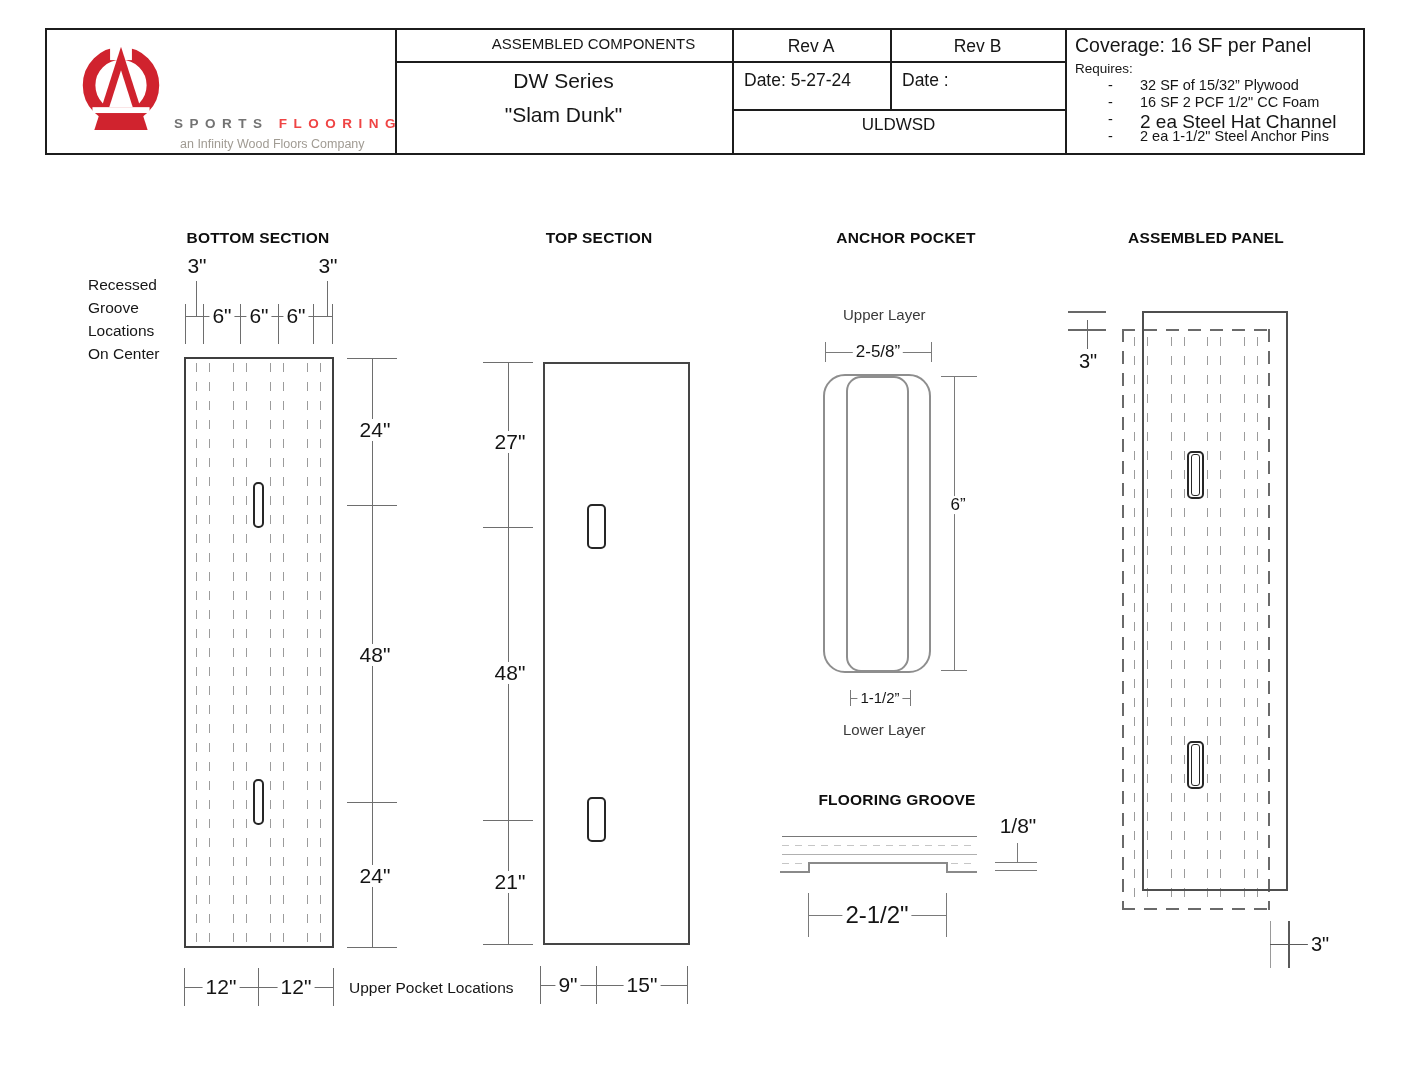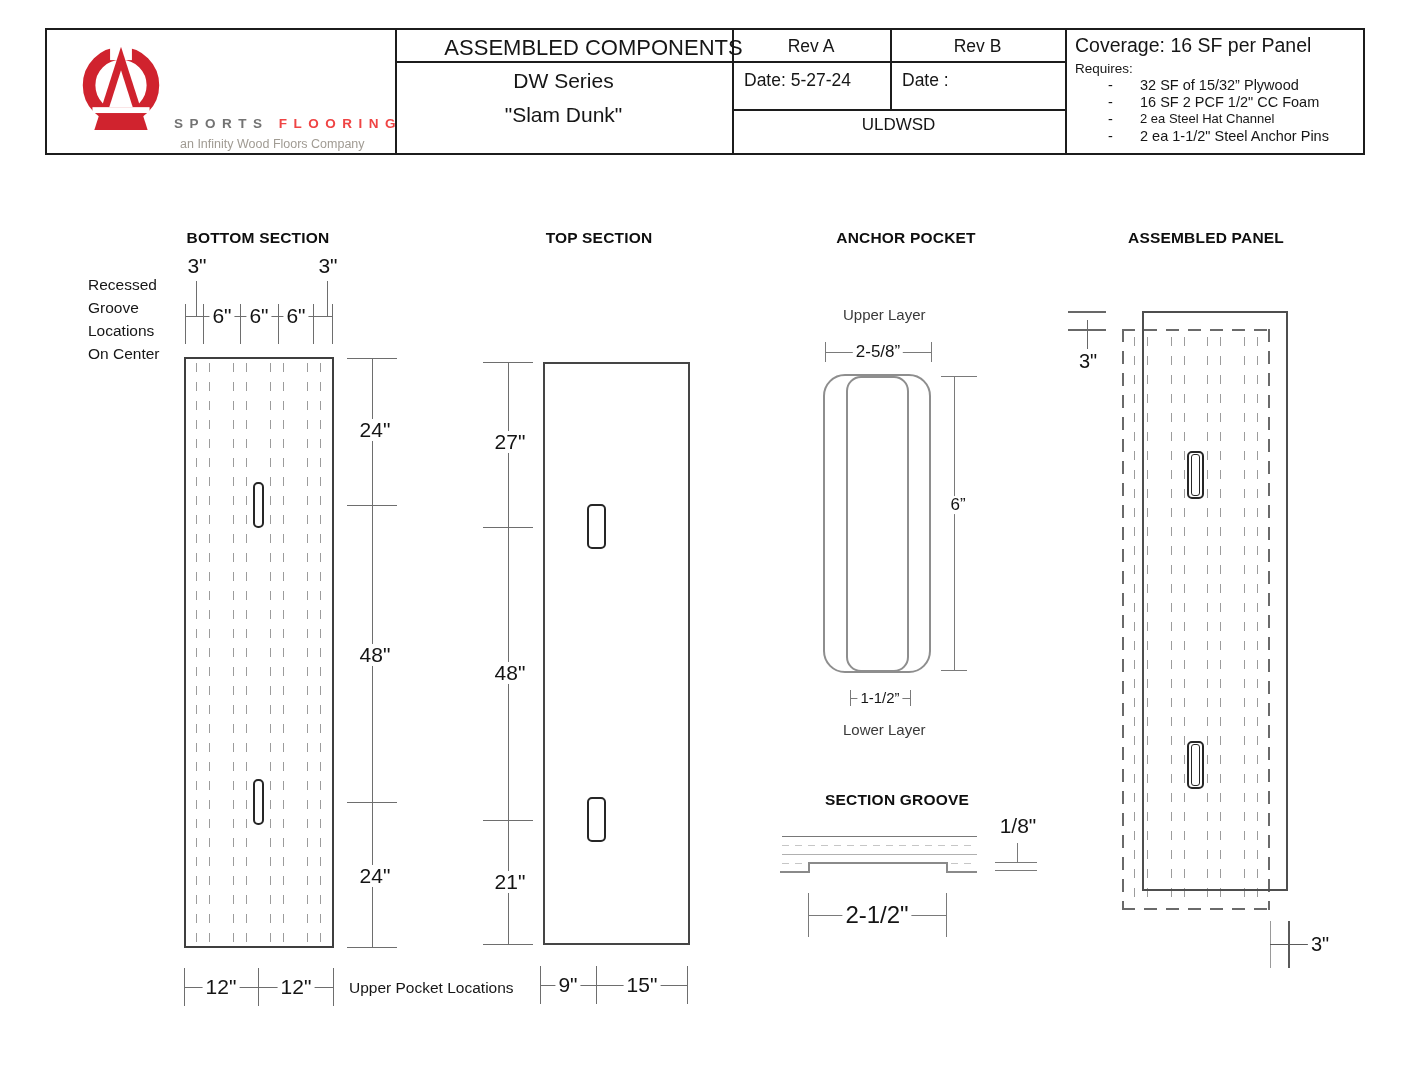--- a/index.html
+++ b/index.html
@@ -41,38 +41,38 @@
       <polygon points="50,2 82,102 18,102" fill="#d0232e"></polygon>
       <polygon points="50,30 64,74 36,74" fill="#ffffff"></polygon>
       <rect x="16" y="74" width="68" height="7" fill="#ffffff"></rect>
     </svg>
     <div class="t" style="left:127px;top:86px;font-size:13.5px;font-weight:bold;letter-spacing:6.5px">
       <span style="color:#737373">SPORTS</span>
       <span style="color:#ef4444">FLOORING</span>
     </div>
     <div class="t" style="left:133px;top:107px;font-size:12.5px;color:#a09b93">an Infinity Wood Floors Company</div>
 
-    <div class="t ctr" style="left:348px;top:5px;width:397px;font-size:22px">ASSEMBLED COMPONENTS</div>
+    <div class="t ctr" style="left:348px;top:5px;width:397px;font-size:15px">ASSEMBLED COMPONENTS</div>
     <div class="t ctr" style="left:348px;top:39px;width:337px;font-size:21px">DW Series</div>
     <div class="t ctr" style="left:348px;top:73px;width:337px;font-size:21px">"Slam Dunk"</div>
 
     <div class="t ctr" style="left:685px;top:6px;width:158px;font-size:17.5px">Rev A</div>
     <div class="t ctr" style="left:843px;top:6px;width:175px;font-size:17.5px">Rev B</div>
     <div class="t" style="left:697px;top:40px;font-size:17.5px">Date: 5-27-24</div>
     <div class="t" style="left:855px;top:40px;font-size:17.5px">Date :</div>
     <div class="t ctr" style="left:685px;top:85px;width:333px;font-size:17px">ULDWSD</div>
 
     <div class="t" style="left:1028px;top:4px;font-size:19.5px">Coverage: 16 SF per Panel</div>
     <div class="t" style="left:1028px;top:31px;font-size:13.5px">Requires:</div>
     <div class="t" style="left:1061px;top:47px;font-size:14.5px">-</div>
     <div class="t" style="left:1093px;top:47px;font-size:14.5px">32 SF of 15/32” Plywood</div>
     <div class="t" style="left:1061px;top:64px;font-size:14.5px">-</div>
     <div class="t" style="left:1093px;top:64px;font-size:14.5px">16 SF 2 PCF 1/2" CC Foam</div>
     <div class="t" style="left:1061px;top:81px;font-size:14.5px">-</div>
-    <div class="t" style="left:1093px;top:81px;font-size:13px">2 ea Steel Hat Channel</div>
+    <div class="t" style="left:1093px;top:81px;font-size:19px">2 ea Steel Hat Channel</div>
     <div class="t" style="left:1061px;top:98px;font-size:14.5px">-</div>
     <div class="t" style="left:1093px;top:98px;font-size:14.5px">2 ea 1-1/2" Steel Anchor Pins</div>
   </div>
 
 
   <div class="sect" style="left:258px;top:229px">BOTTOM SECTION</div>
   <div class="sect" style="left:599px;top:229px">TOP SECTION</div>
   <div class="sect" style="left:906px;top:229px">ANCHOR POCKET</div>
   <div class="sect" style="left:1206px;top:229px">ASSEMBLED PANEL</div>
 
@@ -159,21 +159,21 @@
   <div class="hl" style="left:941px;top:376px;width:36px;background:#7a7a7a"></div>
   <div class="hl" style="left:941px;top:670px;width:26px;background:#7a7a7a"></div>
   <div class="dim" style="left:958px;top:505px;font-size:17px">6”</div>
 
   <div class="hl" style="left:850px;top:698px;width:60px;background:#7a7a7a"></div>
   <div class="vl" style="left:850px;top:690px;height:16px;background:#7a7a7a"></div>
   <div class="vl" style="left:910px;top:690px;height:16px;background:#7a7a7a"></div>
   <div class="dim" style="left:880px;top:698px;font-size:15px">1-1/2”</div>
   <div class="t" style="left:843px;top:721px;font-size:15px;color:#3a3a3a">Lower Layer</div>
 
-  <div class="sect" style="left:897px;top:791px">SECTION GROOVE</div>
+  <div class="sect" style="left:897px;top:791px">FLOORING GROOVE</div>
   <div class="hl" style="left:782px;top:836px;width:195px;background:#787878"></div>
   <div class="dh" style="left:782px;top:845px;width:195px"></div>
   <div class="hl" style="left:782px;top:854px;width:195px;background:#b0b0b0"></div>
   <div class="dh" style="left:782px;top:863px;width:195px"></div>
 
   <div class="hl" style="left:780px;top:871px;width:29px;height:2px;background:#8a8a8a"></div>
   <div class="vl" style="left:808px;top:862px;height:11px;width:2px;background:#8a8a8a"></div>
   <div class="hl" style="left:808px;top:862px;width:140px;height:2px;background:#8a8a8a"></div>
   <div class="vl" style="left:946px;top:862px;height:11px;width:2px;background:#8a8a8a"></div>
   <div class="hl" style="left:946px;top:871px;width:31px;height:2px;background:#8a8a8a"></div>

